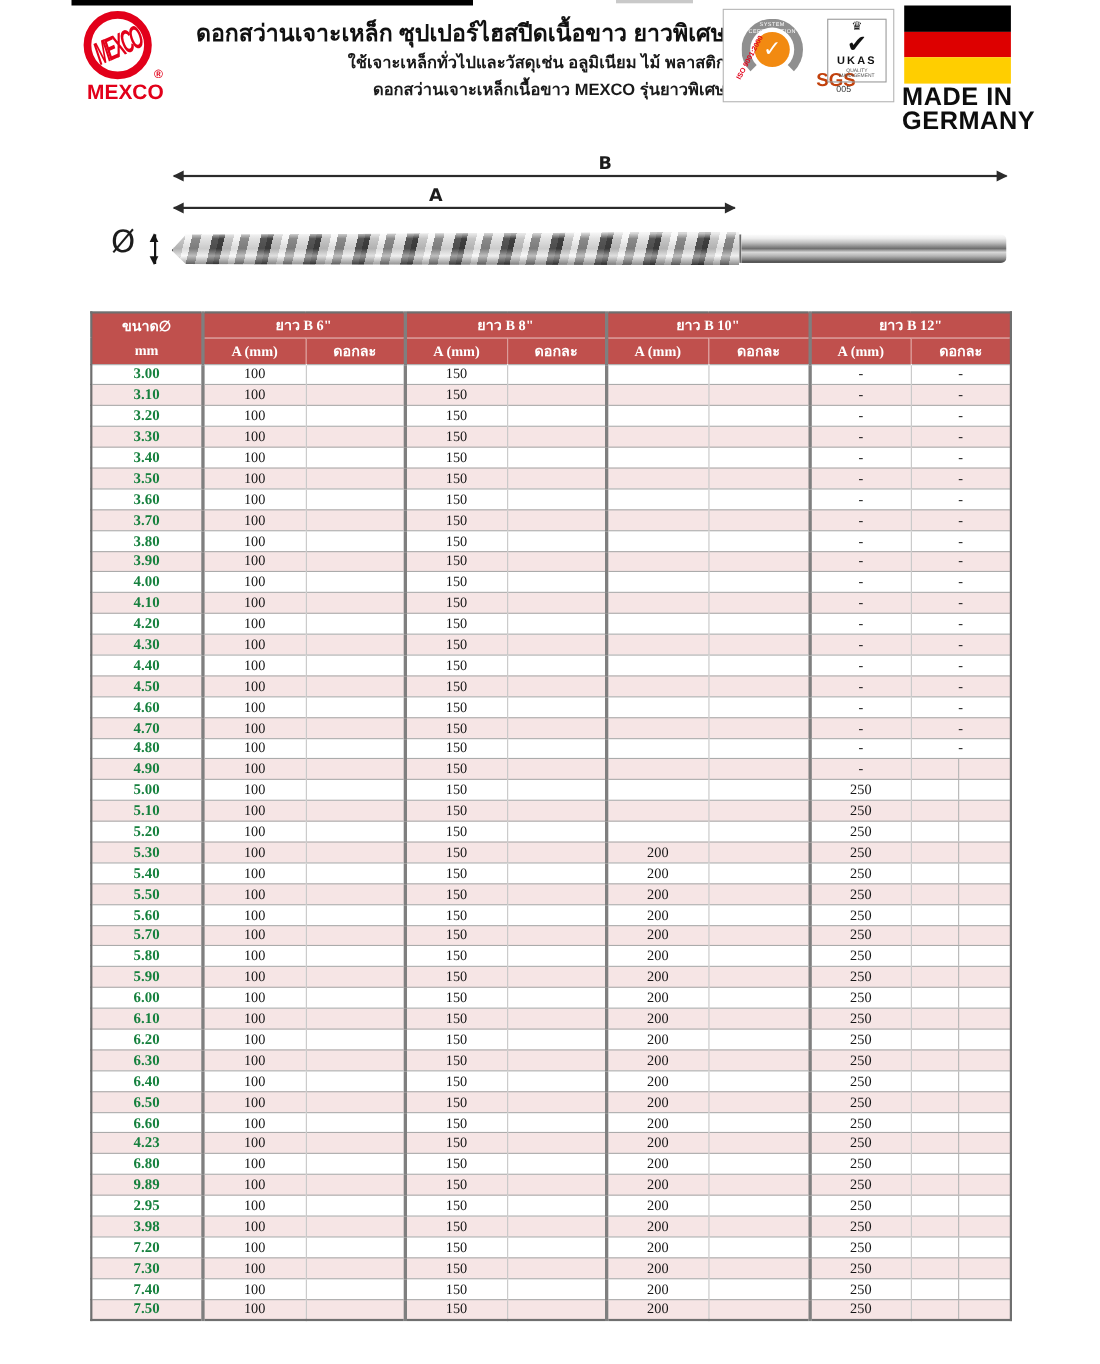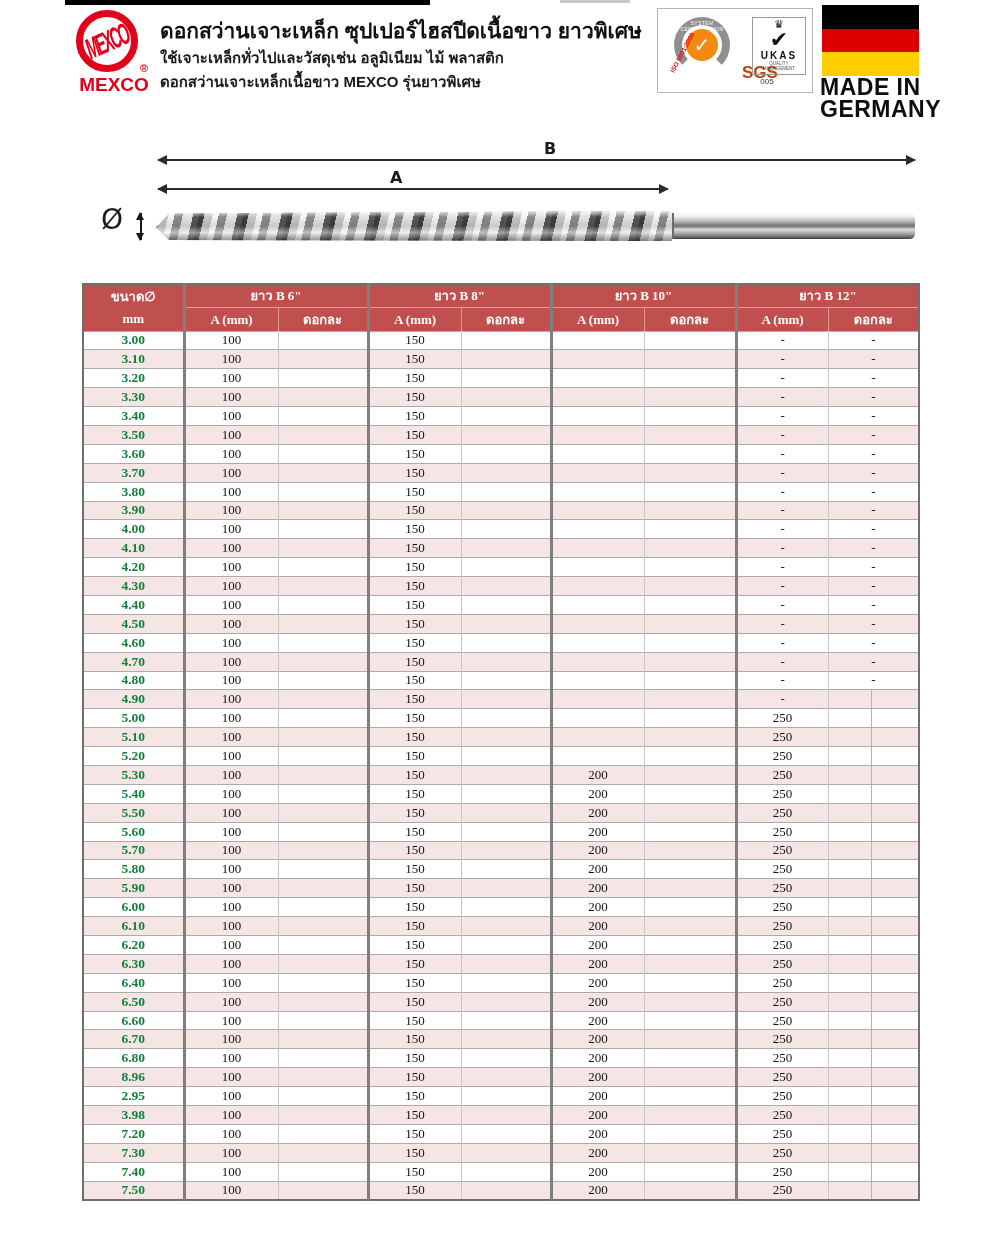--- a/index.html
+++ b/index.html
@@ -13,21 +13,21 @@
   
   .logo-wrap { position:absolute; left:74px; top:10px; width:80px; height:85px; }
   .logo-ring { position:absolute; left:2px; top:0; width:62px; height:62px; border:7px solid #e2001a;
                border-radius:50%; display:flex; align-items:center; justify-content:center; overflow:hidden; background:#fff;}
   .logo-ring span { color:#e2001a; font-weight:bold; font-style:italic; font-size:14px; letter-spacing:-2px;
                transform:rotate(-24deg) scale(1.05,2.1); white-space:nowrap; }
   .logo-reg { position:absolute; left:66px; top:52px; font-size:11px; color:#e2001a; font-weight:bold; }
   .logo-text { position:absolute; left:0px; top:64px; width:80px; text-align:center; color:#e2001a;
                font-weight:bold; font-size:19px; letter-spacing:0px; }
 
-  .title-block { position:absolute; left:160px; top:16px; width:500px; color:#111; }
+  .title-block { position:absolute; left:160px; top:16px; width:500px; color:#111;text-align:right; }
   .title-main { font-size:21px; font-weight:bold; line-height:30px; white-space:nowrap; }
   .title-sub  { font-size:15px; font-weight:bold; line-height:24px; white-space:nowrap; color:#1a1a1a; }
 
   .cert-box { position:absolute; left:657px; top:8px; width:156px; height:85px; background:#fff; border:1px solid #b5b5b5; }
   .sgs { position:absolute; left:8px; top:6px; width:80px; height:72px; }
   .sgs-arc { position:absolute; left:8px; top:2px; width:56px; height:56px; border-radius:50%;
              border:8px solid #8f8f8f; border-bottom-color:transparent; transform:rotate(0deg); }
   .sgs-arc-text { position:absolute; left:14px; top:5px; width:44px; text-align:center; color:#fff; font-size:5px; letter-spacing:.4px; }
   .sgs-circle { position:absolute; left:20px; top:14px; width:32px; height:32px; border-radius:50%; background:#f28a11;
                 display:flex; align-items:center; justify-content:center; }
@@ -594,21 +594,21 @@
           <td>100</td>
           <td></td>
           <td>150</td>
           <td></td>
           <td>200</td>
           <td></td>
           <td>250</td>
           <td></td>
         </tr>
         <tr>
-          <td>6.70</td>
+          <td>4.23</td>
           <td>100</td>
           <td></td>
           <td>150</td>
           <td></td>
           <td>200</td>
           <td></td>
           <td>250</td>
           <td></td>
         </tr>
         <tr>
@@ -616,21 +616,21 @@
           <td>100</td>
           <td></td>
           <td>150</td>
           <td></td>
           <td>200</td>
           <td></td>
           <td>250</td>
           <td></td>
         </tr>
         <tr>
-          <td>8.96</td>
+          <td>9.89</td>
           <td>100</td>
           <td></td>
           <td>150</td>
           <td></td>
           <td>200</td>
           <td></td>
           <td>250</td>
           <td></td>
         </tr>
         <tr>

